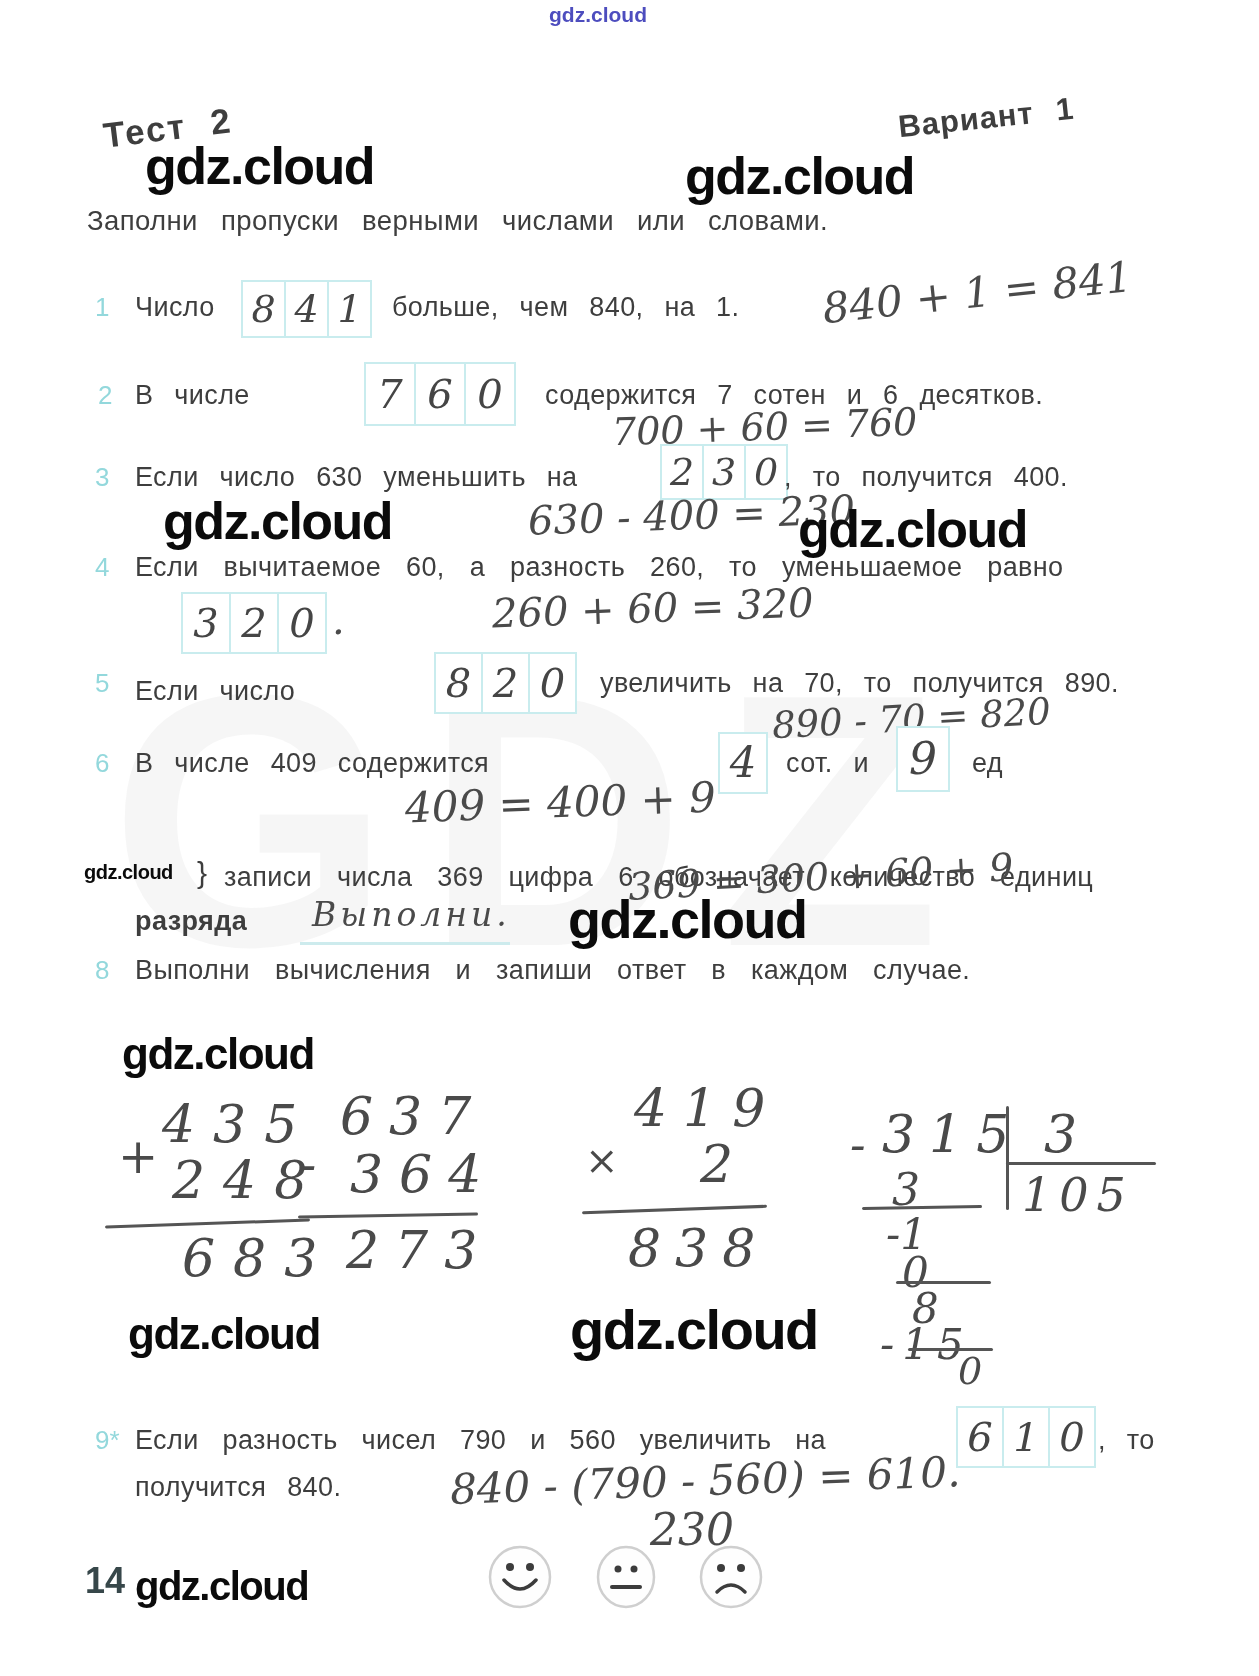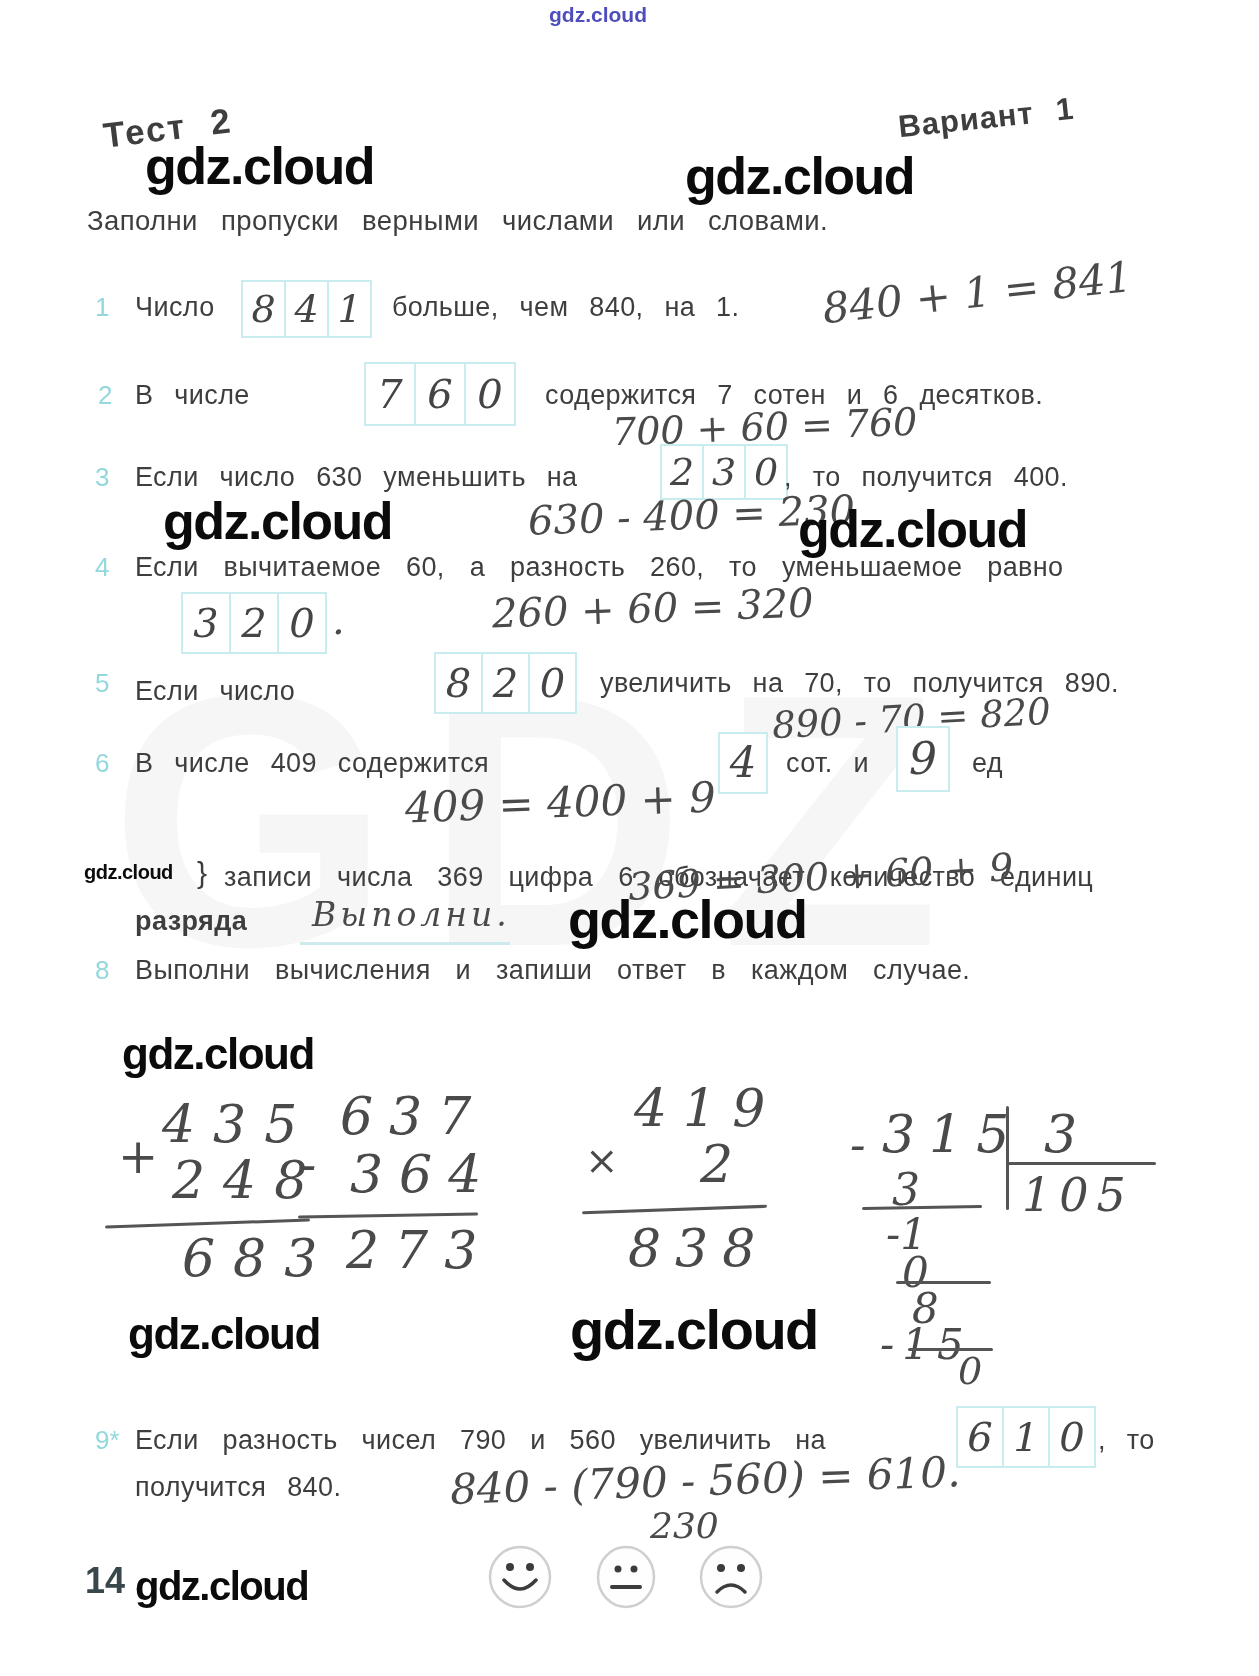--- a/index.html
+++ b/index.html
@@ -188,21 +188,21 @@
   <div class="num" style="left:95px; top:1425px;">9*</div>
   <div class="print" style="left:135px; top:1425px; word-spacing:16px;">Если разность чисел 790 и 560 увеличить на</div>
   <div class="cells" style="left:958px; top:1406px;">
     <div class="cell" style="width:44px; height:58px; font-size:40px;">6</div>
     <div class="cell" style="width:44px; height:58px; font-size:40px;">1</div>
     <div class="cell" style="width:44px; height:58px; font-size:40px;">0</div>
   </div>
   <div class="print" style="left:1098px; top:1425px;">,  то</div>
   <div class="print" style="left:135px; top:1472px;">получится  840.</div>
   <div class="hw" style="left:450px; top:1460px; font-size:42px; transform:rotate(-2deg);">840 - (790 - 560) = 610.</div>
-  <div class="hw" style="left:650px; top:1508px; font-size:36px;">230</div>
+  <div class="hw" style="left:650px; top:1508px; font-size:44px;">230</div>
 
   <div class="print" style="left:85px; top:1560px; font-size:36px; font-weight:700; color:#37474a; letter-spacing:0;">14</div>
   <div class="wm" style="left:135px; top:1566px; font-size:40px;">gdz.cloud</div>
 
   <svg class="smiley" style="left:487px; top:1544px;" width="66" height="66" viewBox="0 0 66 66">
     <circle cx="33" cy="33" r="30" fill="#fefefe" stroke="#cfcfcf" stroke-width="2.5"></circle>
     <circle cx="23" cy="23" r="4" fill="#3c3c3c"></circle>
     <circle cx="43" cy="23" r="4" fill="#3c3c3c"></circle>
     <path d="M17 36 Q33 54 49 36" fill="none" stroke="#3c3c3c" stroke-width="3.5" stroke-linecap="round"></path>
   </svg>

